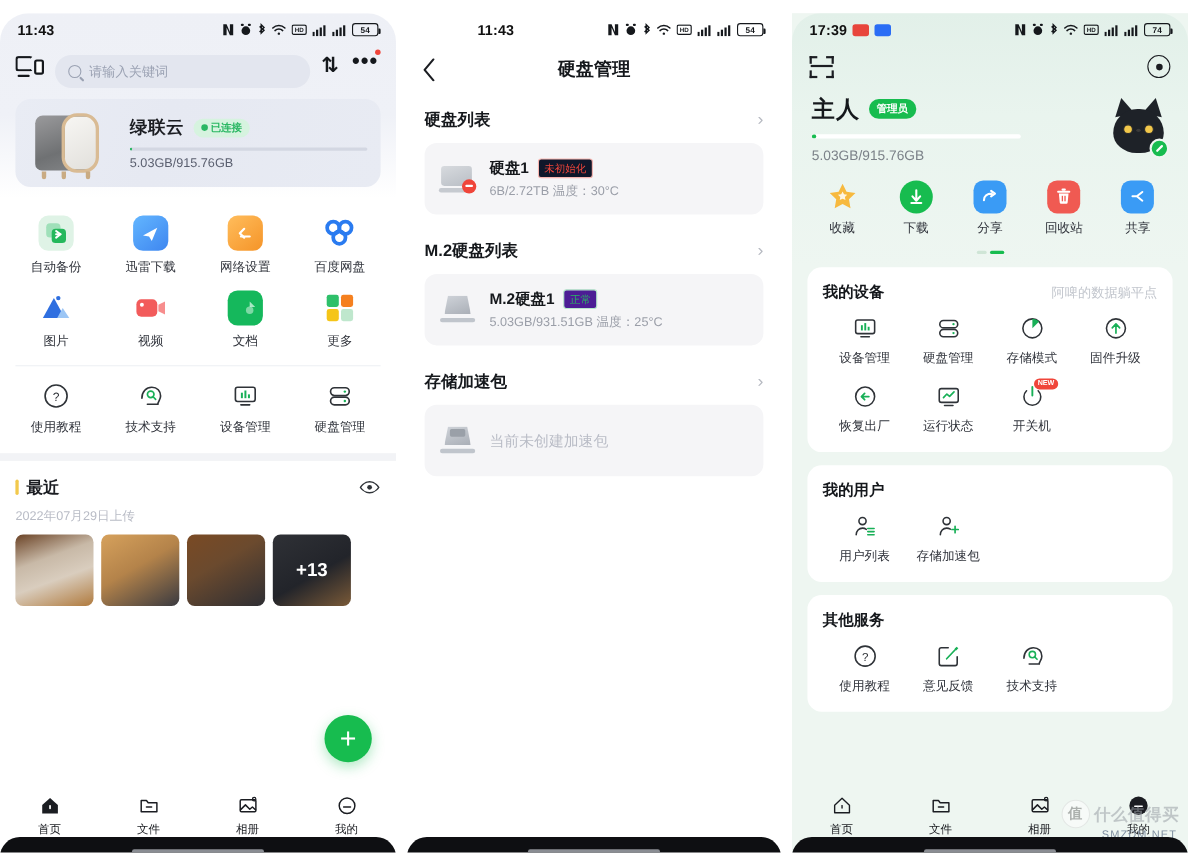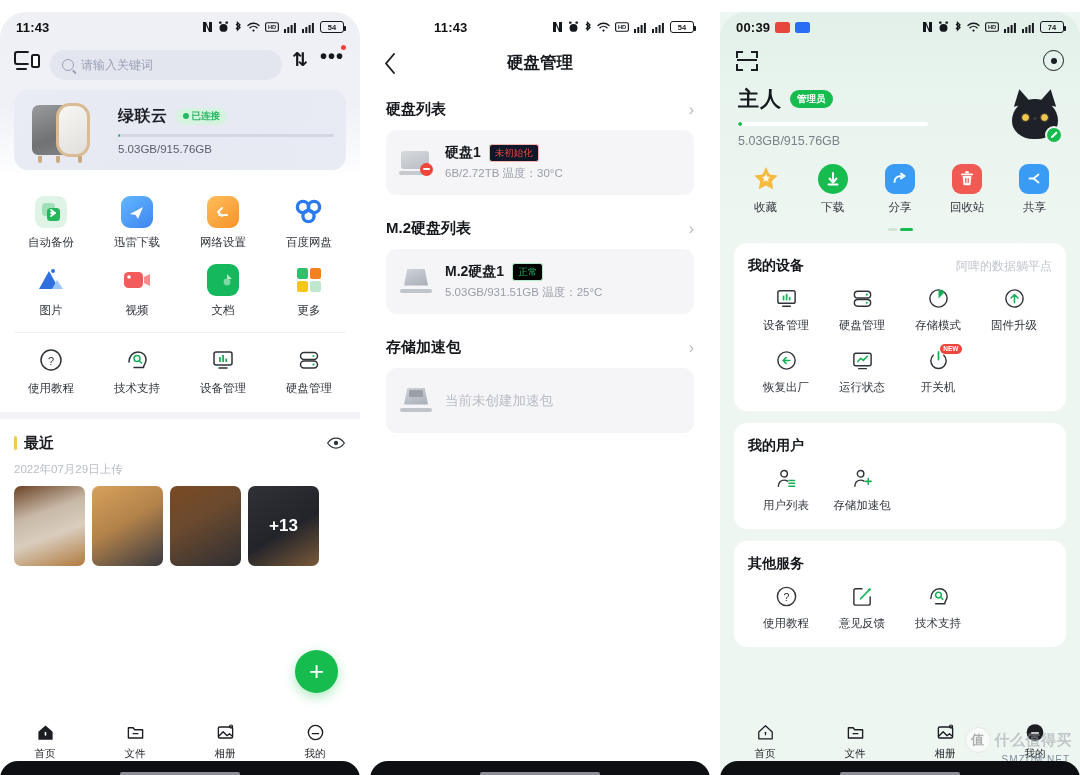--- a/index.html
+++ b/index.html
@@ -104,21 +104,21 @@
   .tool-lb { font-size:11.5px; color:#31343c;}
 
   .sep-thick { height: 7px; background:#f2f3f6; margin-top:4px;}
 
   .recent-head { display:flex; align-items:center; padding: 14px 14px 0 14px; }
   .rtick { width:3px; height:14px; background:#f2c94c; border-radius:2px; margin-right:7px;}
   .recent-title { font-size:15px; font-weight:700; color:#1b1d22; flex:1;}
   .eye-ic { width:20px; height:20px; }
   .recent-date { font-size:11.5px; color:#b9bcc6; padding: 9px 14px 0 14px;}
   .thumbs { display:flex; gap:7px; padding: 9px 14px 0 14px;}
-  .thumb { width:71px; height:80px; border-radius:7px; overflow:hidden; position:relative;}
+  .thumb { width:71px; height:65px; border-radius:7px; overflow:hidden; position:relative;}
   .t1{background:linear-gradient(160deg,#6b4326 0%, #c8b9a7 35%, #d9cdbe 60%, #b07a3d 100%);}
   .t2{background:linear-gradient(150deg,#d6a15c 0%, #b4834a 45%, #3a3a40 100%);}
   .t3{background:linear-gradient(150deg,#7a4a24 0%, #6b4a2e 40%, #2e2e33 100%);}
   .t4{background:linear-gradient(150deg,#2f3136 0%, #22242a 55%, #7a5a38 100%);}
   .t4-label { position:absolute; inset:0; display:flex; align-items:center; justify-content:center;
               color:#fff; font-size:17px; font-weight:700;}
 
   .fab { position:absolute; right:22px; bottom:94px; width:43px; height:43px; border-radius:50%;
          background:#17bc4f; color:#fff; font-size:26px; display:flex; align-items:center; justify-content:center;
          box-shadow:0 4px 12px rgba(23,188,79,.35); font-weight:300;}
@@ -151,21 +151,21 @@
   .m2-ic { width:34px; height:28px; position:relative; flex:none;}
   .m2-top { position:absolute; left:5px; top:1px; width:24px; height:17px;
             background:linear-gradient(160deg,#cfd3d9,#a9aeb6); clip-path: polygon(14% 0,86% 0,100% 100%,0 100%);}
   .m2-bot { position:absolute; left:1px; bottom:3px; width:32px; height:4px; background:#c0c5cc; border-radius:2px;}
   .m2-chip { position:absolute; left:10px; top:3px; width:14px; height:7px; background:#9aa0a8; border-radius:1.5px;}
   .disk-text { flex:1; min-width:0;}
   .disk-row1 { display:flex; align-items:center; gap:8px; margin-bottom:4px;}
   .disk-name { font-size:14px; font-weight:700; color:#15181c;}
   .tag { font-size:9.5px; padding:1.5px 5px; border-radius:3px; border:1px solid; }
   .tag-err { color:#f0453a; border-color:#f7b5b0; background:#0f172a;}
-  .tag-ok  { color:#2ab763; border-color:#b6e9ca; background:#000000;font-family:Liberation Serif, serif;}
+  .tag-ok  { color:#2ab763; border-color:#b6e9ca; background:#4c1d95;font-family:Liberation Serif, serif;}
   .disk-sub { font-size:11.5px; color:#9a9ea8;}
   .empty-card { margin: 11px 16px 0 16px; background:#f5f5f7; border-radius:11px; height:65px;
                 display:flex; align-items:center; padding: 0 13px; gap:12px;}
   .empty-text { font-size:13.5px; color:#b9bcc6;}
 
   
   .p3-head { background: linear-gradient(180deg,#e2f0e9 0%, #e9f4ee 40%, #eef6f1 100%); }
   .p3-topbar { display:flex; align-items:center; padding: 8px 16px 4px 16px;}
   .scan-ic { width:22px; height:20px; position:relative;}
   .scan-ic span { position:absolute; width:7px; height:7px; border:2px solid #1b1d22;}
@@ -658,21 +658,21 @@
           <span class="pill"></span>
         </div>
    </div>
   </div>
 
   <div class="phone p3">
    <div class="panel-inner">
     <div class="p3-head">
       <div class="statusbar">
         <div class="sb-left">
-          <span class="sb-time">00:39</span>
+          <span class="sb-time">17:39</span>
           <span class="sb-badge red"></span>
           <span class="sb-badge blue"></span>
         </div>
         <div class="sb-spacer"></div>
         <div class="sb-icons">
           <span class="sb-ic">
             <svg width="11" height="12" viewBox="0 0 11 12">
                   <path d="M1 11V1h3l3 7V1h3v10H7L4 4v7z" fill="#15181c"></path>
                 </svg>
           </span>

